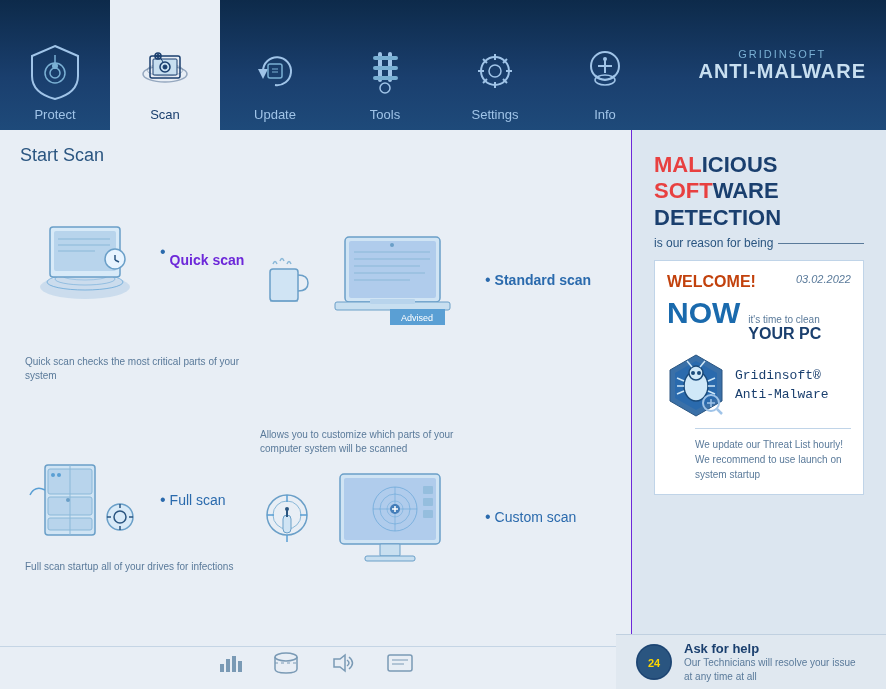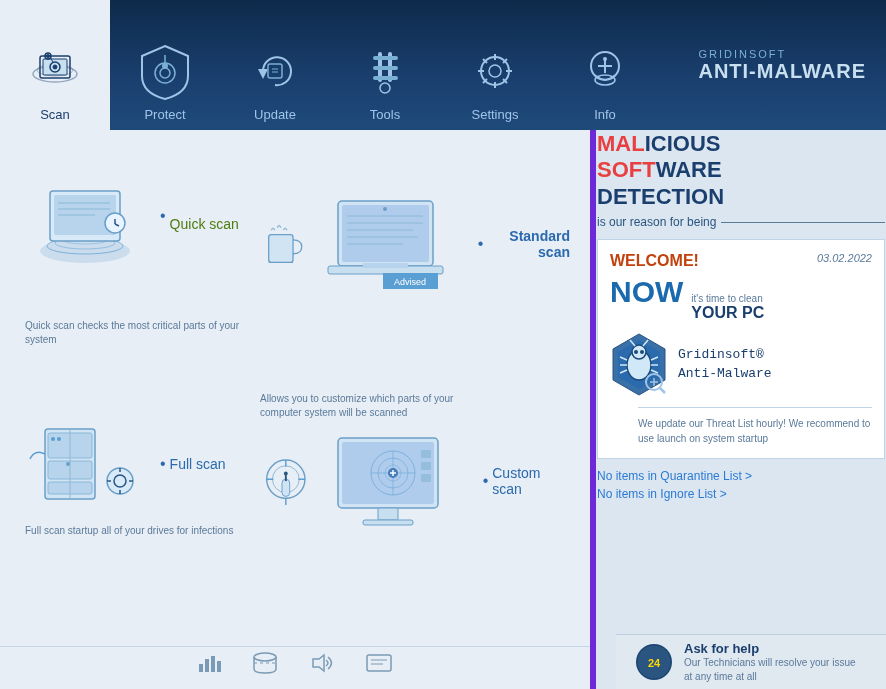--- a/index.html
+++ b/index.html
@@ -53,21 +53,21 @@
     .nav-item.active .nav-icon svg circle,
     .nav-item.active .nav-icon svg rect {
       stroke: #1a3f6e;
     }
 
     .header-brand {
       position: absolute;
       right: 20px;
       top: 50%;
       transform: translateY(-50%);
-      text-align: left;
+      text-align: center;
       color: #a0c4e8;
     }
 
     .header-brand .brand-top {
       font-size: 11px;
       letter-spacing: 2px;
       color: #7ab0d4;
     }
 
     .header-brand .brand-main {
@@ -84,24 +84,24 @@
     }
 
     .left-panel {
       flex: 1;
       background: #e8eef5;
       padding: 15px 20px;
       position: relative;
     }
 
     .right-panel {
-      width: 296px;
+      width: 255px;
       background: #dce6f0;
-      padding: 1px;
-      border-left: 6px solid #6d28d9;
+      padding: 22px;
+      border-left: 1px solid #6d28d9;
     }
 
     .start-scan-title {
       font-size: 18px;
       color: #2a5580;
       margin-bottom: 15px;
       font-weight: normal;
     }
 
     
@@ -233,49 +233,49 @@
     }
 
     .scan-left-block {
       margin-bottom: 30px;
     }
   </style>
 </head>
 <body>
 
 <div class="header">
+
+  <div class="nav-item">
+    <div class="nav-icon">
+      <svg width="55" height="60" viewBox="0 0 55 60">
+        <path d="M27 5 L50 15 L50 35 Q50 52 27 58 Q4 52 4 35 L4 15 Z" fill="none" stroke="#a0c4e8" stroke-width="2"></path>
+        <circle cx="27" cy="32" r="10" fill="none" stroke="#7ab0d4" stroke-width="1.5"></circle>
+        <circle cx="27" cy="32" r="5" fill="none" stroke="#7ab0d4" stroke-width="1.5"></circle>
+        <circle cx="27" cy="25" r="3" fill="#7ab0d4"></circle>
+        <line x1="27" y1="22" x2="27" y2="14" stroke="#7ab0d4" stroke-width="1.5"></line>
+      </svg>
+    </div>
+    <span>Protect</span>
+  </div>
 
   <div class="nav-item active">
     <div class="nav-icon">
       <svg width="58" height="58" viewBox="0 0 58 58">
         <ellipse cx="29" cy="32" rx="22" ry="8" fill="none" stroke="#1a3f6e" stroke-width="1.5" opacity="0.4"></ellipse>
         <ellipse cx="29" cy="28" rx="18" ry="6" fill="none" stroke="#1a3f6e" stroke-width="1" opacity="0.3"></ellipse>
         <rect x="14" y="14" width="30" height="22" rx="2" fill="none" stroke="#1a3f6e" stroke-width="1.5"></rect>
         <rect x="17" y="17" width="24" height="16" rx="1" fill="#c8dff0" stroke="#1a3f6e" stroke-width="1"></rect>
         <circle cx="29" cy="25" r="5" fill="none" stroke="#1a3f6e" stroke-width="1.5"></circle>
         <circle cx="29" cy="25" r="2" fill="#1a3f6e"></circle>
         <circle cx="22" cy="14" r="3" fill="none" stroke="#1a3f6e" stroke-width="1.5"></circle>
         <circle cx="22" cy="14" r="1.5" fill="#1a3f6e"></circle>
         <line x1="24" y1="15" x2="27" y2="20" stroke="#1a3f6e" stroke-width="1"></line>
       </svg>
     </div>
     <span>Scan</span>
-  </div>
-
-  <div class="nav-item">
-    <div class="nav-icon">
-      <svg width="55" height="60" viewBox="0 0 55 60">
-        <path d="M27 5 L50 15 L50 35 Q50 52 27 58 Q4 52 4 35 L4 15 Z" fill="none" stroke="#a0c4e8" stroke-width="2"></path>
-        <circle cx="27" cy="32" r="10" fill="none" stroke="#7ab0d4" stroke-width="1.5"></circle>
-        <circle cx="27" cy="32" r="5" fill="none" stroke="#7ab0d4" stroke-width="1.5"></circle>
-        <circle cx="27" cy="25" r="3" fill="#7ab0d4"></circle>
-        <line x1="27" y1="22" x2="27" y2="14" stroke="#7ab0d4" stroke-width="1.5"></line>
-      </svg>
-    </div>
-    <span>Protect</span>
   </div>
 
   <div class="nav-item">
     <div class="nav-icon">
       <svg width="55" height="55" viewBox="0 0 55 55">
         <path d="M15 27 A14 14 0 1 1 27 41" fill="none" stroke="#a0c4e8" stroke-width="2"></path>
         <polygon points="15,35 10,25 20,25" fill="#a0c4e8"></polygon>
         <rect x="20" y="20" width="14" height="14" rx="2" fill="none" stroke="#7ab0d4" stroke-width="1.5"></rect>
         <line x1="24" y1="25" x2="30" y2="25" stroke="#7ab0d4" stroke-width="1"></line>
         <line x1="24" y1="28" x2="30" y2="28" stroke="#7ab0d4" stroke-width="1"></line>
@@ -332,20 +332,21 @@
 
   <div class="header-brand">
     <div class="brand-top">GRIDINSOFT</div>
     <div class="brand-main">ANTI-MALWARE</div>
   </div>
 </div>
 
 <div class="main-content">
 
   <div class="left-panel">
+    <div class="start-scan-title">Start Scan</div>
 
     <div style="display:flex; height: calc(100% - 90px);">
 
       <div style="width:230px; display:flex; flex-direction:column; justify-content:space-around;">
 
         <div class="scan-left-block">
           <div style="display:flex; align-items:center; gap:10px; margin-bottom:5px;">
 
             <svg width="130" height="110" viewBox="0 0 130 110">
 
@@ -362,21 +363,21 @@
               <line x1="38" y1="48" x2="90" y2="48" stroke="#8ab8d8" stroke-width="1"></line>
               <line x1="38" y1="54" x2="75" y2="54" stroke="#8ab8d8" stroke-width="1"></line>
 
               <circle cx="95" cy="62" r="10" fill="#e8f4ff" stroke="#6a9fc8" stroke-width="1.5"></circle>
               <line x1="95" y1="58" x2="95" y2="63" stroke="#2a5580" stroke-width="1.5"></line>
               <line x1="95" y1="63" x2="99" y2="65" stroke="#2a5580" stroke-width="1.5"></line>
             </svg>
             <div>
               <div style="display:flex; align-items:center;">
                 <span class="dot-bullet">•</span>
-                <span style="color:#4d7c0f; font-size:14px; font-weight:400;margin-top:16px;">Quick scan</span>
+                <span style="color:#6d28d9; font-size:14px; font-weight:700;margin-top:16px;">Quick scan</span>
               </div>
             </div>
           </div>
           <div style="font-size:10px; color:#5a7a9a; line-height:1.4; padding-left:5px;margin-top:48px;">Quick scan checks the most critical parts of your system</div>
         </div>
 
         <div class="scan-left-block">
           <div style="display:flex; align-items:center; gap:10px; margin-bottom:5px;">
             <svg width="130" height="110" viewBox="0 0 130 110">
 
@@ -593,24 +594,20 @@
         </svg>
         <div>
           <div style="font-size:13px; font-weight:500; color:#1a3f6e; line-height:1.4;">Gridinsoft®<br>Anti-Malware</div>
         </div>
       </div>
 
       <div style="font-size:10px; color:#5a7a9a; line-height:1.5; border-top:1px solid #c0d4e8; padding-top:8px;margin-left:28px;">We update our Threat List hourly!
 We recommend to use launch on system startup</div>
     </div>
 
-    <div class="quarantine-links">
-      <a class="quarantine-link">No items in Quarantine List</a>
-      <a class="quarantine-link">No items in Ignore List</a>
-    </div>
 
     <div class="help-bar">
       <div class="help-icon">
         <svg width="36" height="36" viewBox="0 0 36 36">
           <circle cx="18" cy="18" r="17" fill="#2a5580" stroke="#1a3f6e" stroke-width="1"></circle>
           <text x="18" y="23" text-anchor="middle" fill="#ffd700" font-size="11" font-weight="bold" font-family="Arial">24</text>
         </svg>
       </div>
       <div>
         <div style="font-size:13px; font-weight:bold; color:#1a3f6e;">Ask for help</div>

